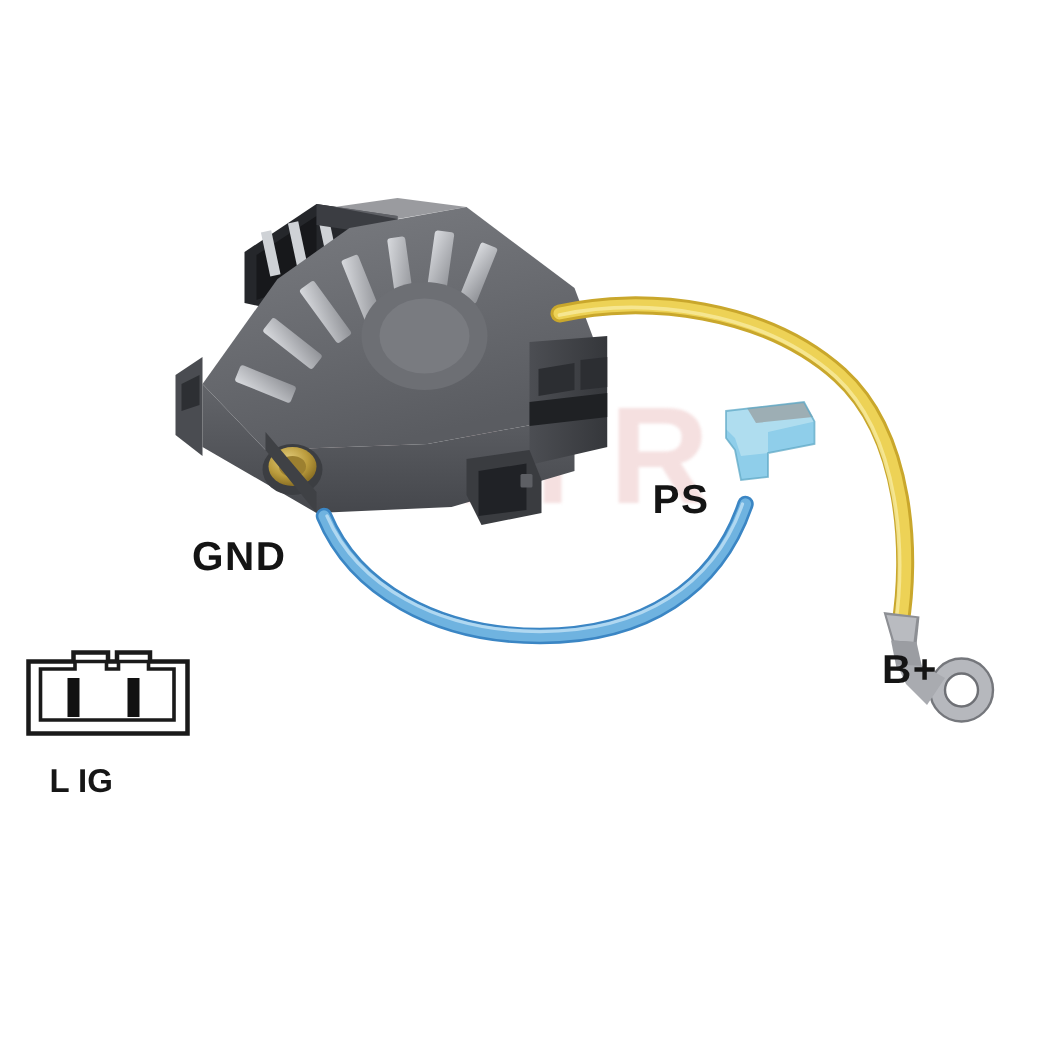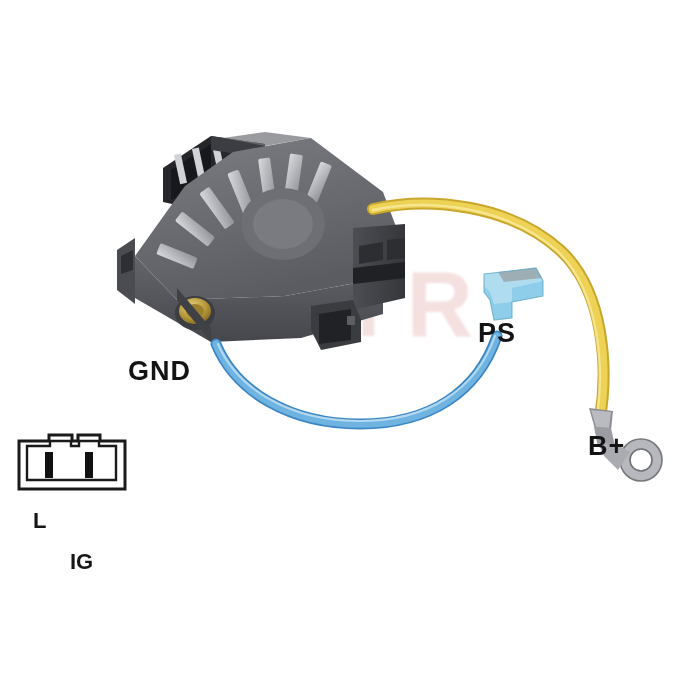--- a/index.html
+++ b/index.html
@@ -77,41 +77,41 @@
   
   .lbl {
     position: absolute;
     color: #141414;
     font-size: 27px;
     font-weight: bold;
     letter-spacing: 1px;
     white-space: nowrap;
   }
   .lbl-gnd { left: 128px; top: 356px; }
-  .lbl-ps  { left: 478px; top: 318px; text-align: right; }
+  .lbl-ps  { left: 435px; top: 318px; text-align: right; }
   .lbl-bplus { left: 588px; top: 431px; }
 
   
   .pinout {
     position: absolute;
     left: 16px;
     top: 432px;
     width: 112px;
     height: 60px;
   }
   .pinout svg { display: block; }
   .pin-label {
     position: absolute;
     color: #161616;
     font-size: 22px;
     font-weight: bold;
     white-space: nowrap;
   }
   .pin-label-l  { left: 33px;  top: 508px; }
-  .pin-label-ig { left: 70px; top: 508px; margin-top: 41px; }
+  .pin-label-ig { left: 52px; top: 508px; }
 
   
   .caption-bar {
     position: absolute;
     left: 0;
     top: 640px;
     width: 700px;
     height: 60px;
     background: #ffffff;
   }

